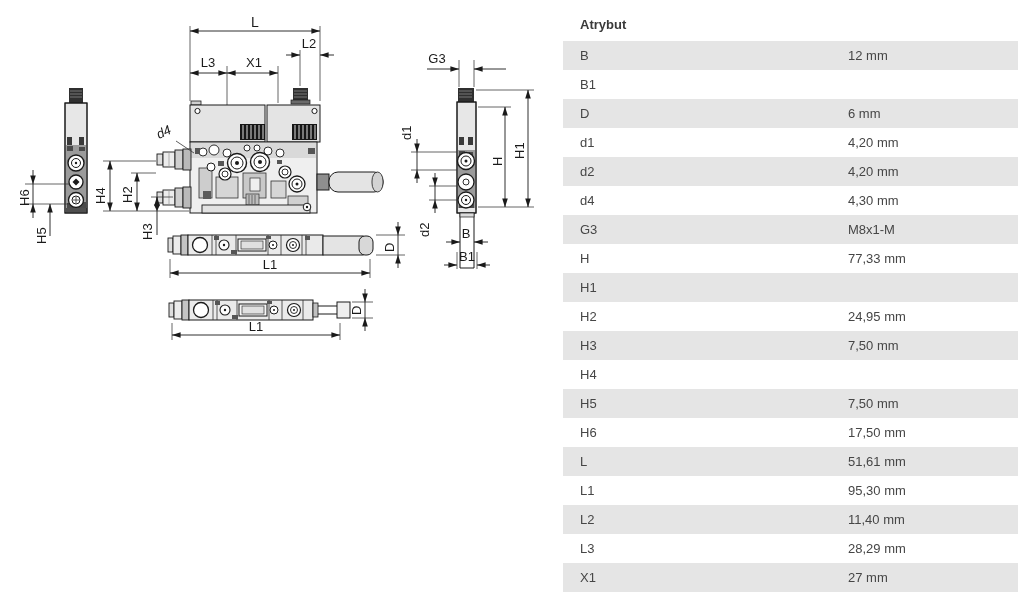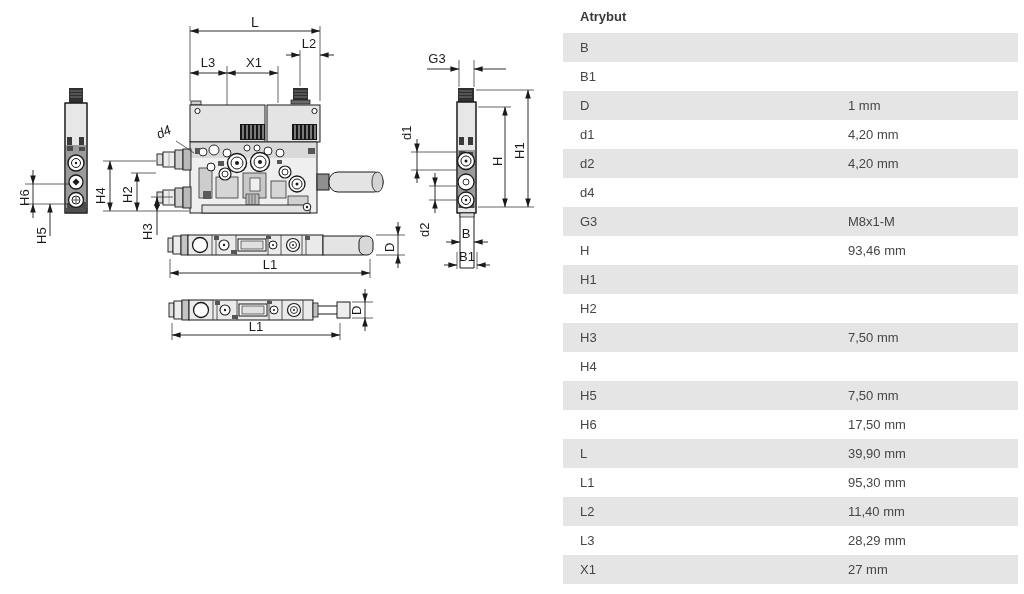--- a/index.html
+++ b/index.html
@@ -9,21 +9,21 @@
   }
   .drawing-wrap{position:absolute;left:0;top:0;width:560px;height:594px;}
   svg text{font-family:"Liberation Sans",sans-serif;fill:#1a1a1a;}
   .dimtxt{font-size:13px;}
   .dimtxt-lg{font-size:14px;}
   .ext{stroke:#333;stroke-width:0.75;fill:none;}
   .dim{stroke:#1a1a1a;stroke-width:0.9;fill:none;}
   .ln{stroke:#1a1a1a;stroke-width:1;fill:none;}
   .ln2{stroke:#333;stroke-width:0.8;fill:none;}
 
-  .spec{position:absolute;left:563px;top:0;width:455px;}
+  .spec{position:absolute;left:563px;top:8px;width:455px;}
   .thead{display:flex;align-items:center;height:33px;font-size:13px;font-weight:bold;color:#3a3a3a;background:#ffffff;}
   .trow{display:flex;align-items:center;height:29px;font-size:13px;color:#464646;}
   .c1{width:285px;padding-left:17px;box-sizing:border-box;flex:none;}
   .c2{flex:1;}
 </style>
 </head>
 <body>
 
 <div class="drawing-wrap">
 <svg width="560" height="594" viewBox="0 0 560 594" xmlns="http://www.w3.org/2000/svg">
@@ -364,71 +364,74 @@
 </svg>
 </div>
 
 <div class="spec">
   <div class="thead">
     <span class="c1">Atrybut</span>
   </div>
   <div>
       <div class="trow" style="background: rgb(229, 229, 229);">
         <span class="c1">B</span>
+        <span class="c2">12 mm</span>
       </div>
       <div class="trow" style="background: rgb(255, 255, 255);">
         <span class="c1">B1</span>
       </div>
       <div class="trow" style="background: rgb(229, 229, 229);">
         <span class="c1">D</span>
-        <span class="c2">1 mm</span>
+        <span class="c2">6 mm</span>
       </div>
       <div class="trow" style="background: rgb(255, 255, 255);">
         <span class="c1">d1</span>
         <span class="c2">4,20 mm</span>
       </div>
       <div class="trow" style="background: rgb(229, 229, 229);">
         <span class="c1">d2</span>
         <span class="c2">4,20 mm</span>
       </div>
       <div class="trow" style="background: rgb(255, 255, 255);">
         <span class="c1">d4</span>
+        <span class="c2">4,30 mm</span>
       </div>
       <div class="trow" style="background: rgb(229, 229, 229);">
         <span class="c1">G3</span>
         <span class="c2">M8x1-M</span>
       </div>
       <div class="trow" style="background: rgb(255, 255, 255);">
         <span class="c1">H</span>
-        <span class="c2">93,46 mm</span>
+        <span class="c2">77,33 mm</span>
       </div>
       <div class="trow" style="background: rgb(229, 229, 229);">
         <span class="c1">H1</span>
       </div>
       <div class="trow" style="background: rgb(255, 255, 255);">
         <span class="c1">H2</span>
+        <span class="c2">24,95 mm</span>
       </div>
       <div class="trow" style="background: rgb(229, 229, 229);">
         <span class="c1">H3</span>
         <span class="c2">7,50 mm</span>
       </div>
       <div class="trow" style="background: rgb(255, 255, 255);">
         <span class="c1">H4</span>
       </div>
       <div class="trow" style="background: rgb(229, 229, 229);">
         <span class="c1">H5</span>
         <span class="c2">7,50 mm</span>
       </div>
       <div class="trow" style="background: rgb(255, 255, 255);">
         <span class="c1">H6</span>
         <span class="c2">17,50 mm</span>
       </div>
       <div class="trow" style="background: rgb(229, 229, 229);">
         <span class="c1">L</span>
-        <span class="c2">39,90 mm</span>
+        <span class="c2">51,61 mm</span>
       </div>
       <div class="trow" style="background: rgb(255, 255, 255);">
         <span class="c1">L1</span>
         <span class="c2">95,30 mm</span>
       </div>
       <div class="trow" style="background: rgb(229, 229, 229);">
         <span class="c1">L2</span>
         <span class="c2">11,40 mm</span>
       </div>
       <div class="trow" style="background: rgb(255, 255, 255);">

